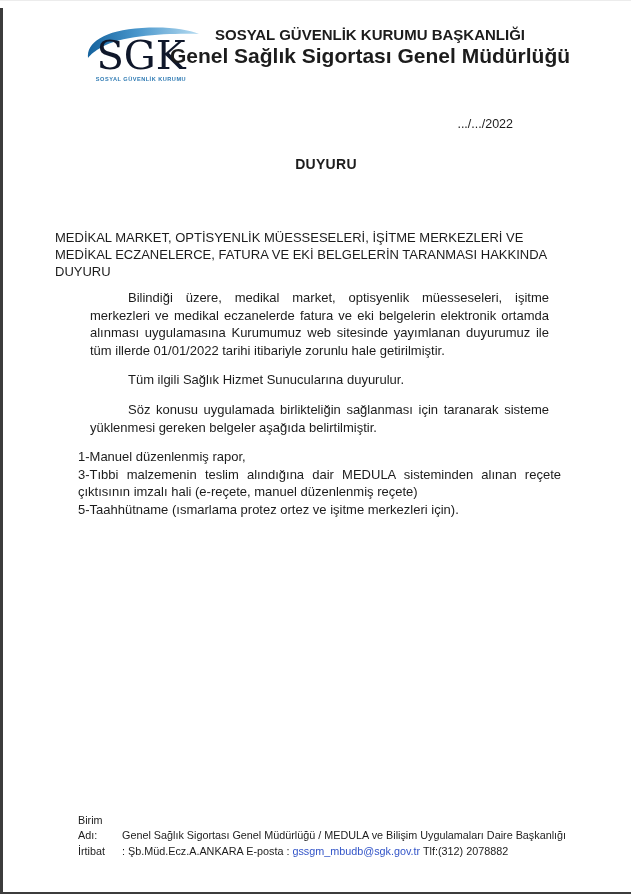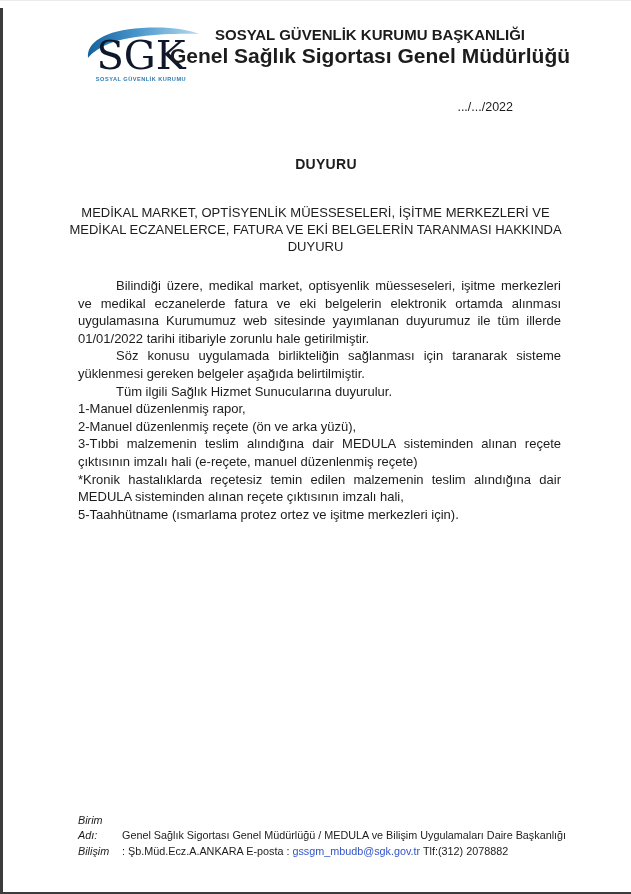--- a/index.html
+++ b/index.html
@@ -22,44 +22,44 @@
   }
   .logo-caption {
     position:absolute; left:0; top:51px; width:100%; text-align:center;
     font-size:5.6px; font-weight:bold; color:#2e7ab3; letter-spacing:0.5px; white-space:nowrap;
   }
   .header-text { position:absolute; left:110px; top:24px; width:520px; text-align:center; }
   .header-tc   { font-size:13px;   font-weight:bold; line-height:19px; }
   .header-org  { font-size:15px; font-weight:bold; line-height:21px; }
   .header-dept { font-size:21px; font-weight:bold; line-height:21px; }
 
-  .date { position:absolute; left:423px; top:100px; width:90px; text-align:right; font-size:12.5px; }
+  .date { position:absolute; left:423px; top:117px; width:90px; text-align:right; font-size:12.5px; }
 
   .duyuru {
     position:absolute; left:0; top:156px; width:652px; text-align:center;
     font-size:14px; font-weight:bold; letter-spacing:0.3px;
   }
   .subject {
-    position:absolute; left:55px; top:204px; width:521px; text-align:center;
+    position:absolute; left:55px; top:229px; width:521px; 
     font-size:13px; line-height:17px;
   }
 
   .content {
     position:absolute; left:78px; top:277px; width:483px;
     font-size:13px; line-height:17.6px; text-align:justify;
   }
-  .content p { margin:0; text-indent:38px; }
+  .content p { margin:12px; text-indent:38px; }
   .list { }
   .list-item { text-align:justify; }
 
   .footer {
     position:absolute; left:78px; top:813px; width:505px;
     font-size:10.8px; line-height:15.3px;
   }
-  .flabel { display:inline-block; width:44px;font-style:italic; }
+  .flabel { display:inline-block; width:44px; }
   .email-link { color:#3355c8; cursor:pointer; }
 </style>
 </head>
 <body>
 
 <div class="page">
 
   <div class="edge-top"></div>
   <div class="edge-left"></div>
   <div class="edge-bottom"></div>
@@ -85,33 +85,31 @@
   </div>
 
   <div class="date">.../.../2022</div>
 
   <div class="duyuru">DUYURU</div>
 
   <div class="subject">MEDİKAL MARKET, OPTİSYENLİK MÜESSESELERİ, İŞİTME MERKEZLERİ VE MEDİKAL ECZANELERCE, FATURA VE EKİ BELGELERİN TARANMASI HAKKINDA DUYURU</div>
 
   <div class="content">
     <p>Bilindiği üzere, medikal market, optisyenlik müesseseleri, işitme merkezleri ve medikal eczanelerde fatura ve eki belgelerin elektronik ortamda alınması uygulamasına Kurumumuz web sitesinde yayımlanan duyurumuz ile tüm illerde 01/01/2022 tarihi itibariyle zorunlu hale getirilmiştir.</p>
+    <p>Tüm ilgili Sağlık Hizmet Sunucularına duyurulur.</p>
     <p>Söz konusu uygulamada birlikteliğin sağlanması için taranarak sisteme yüklenmesi gereken belgeler aşağıda belirtilmiştir.</p>
-    <p>Tüm ilgili Sağlık Hizmet Sunucularına duyurulur.</p>
     <div class="list">
       <div class="list-item">1-Manuel düzenlenmiş rapor,</div>
-      <div class="list-item">2-Manuel düzenlenmiş reçete (ön ve arka yüzü),</div>
       <div class="list-item">3-Tıbbi malzemenin teslim alındığına dair MEDULA sisteminden alınan reçete çıktısının imzalı hali (e-reçete, manuel düzenlenmiş reçete)</div>
-      <div class="list-item">*Kronik hastalıklarda reçetesiz temin edilen malzemenin teslim alındığına dair MEDULA sisteminden alınan reçete çıktısının imzalı hali,</div>
       <div class="list-item">5-Taahhütname (ısmarlama protez ortez ve işitme merkezleri için).</div>
     </div>
   </div>
 
   <div class="footer">
     <div class="frow">
       <span class="flabel">Birim Adı:</span><span>Genel Sağlık Sigortası Genel Müdürlüğü / MEDULA ve Bilişim Uygulamaları Daire Başkanlığı</span>
     </div>
     <div class="frow">
-      <span class="flabel">Bilişim</span><span>: Şb.Müd.Ecz.A.ANKARA E-posta  : </span><a class="email-link">gssgm_mbudb@sgk.gov.tr</a><span> Tlf:(312) 2078882</span>
+      <span class="flabel">İrtibat</span><span>: Şb.Müd.Ecz.A.ANKARA E-posta  : </span><a class="email-link">gssgm_mbudb@sgk.gov.tr</a><span> Tlf:(312) 2078882</span>
     </div>
   </div>
 
 </div>
 
 </body></html>

